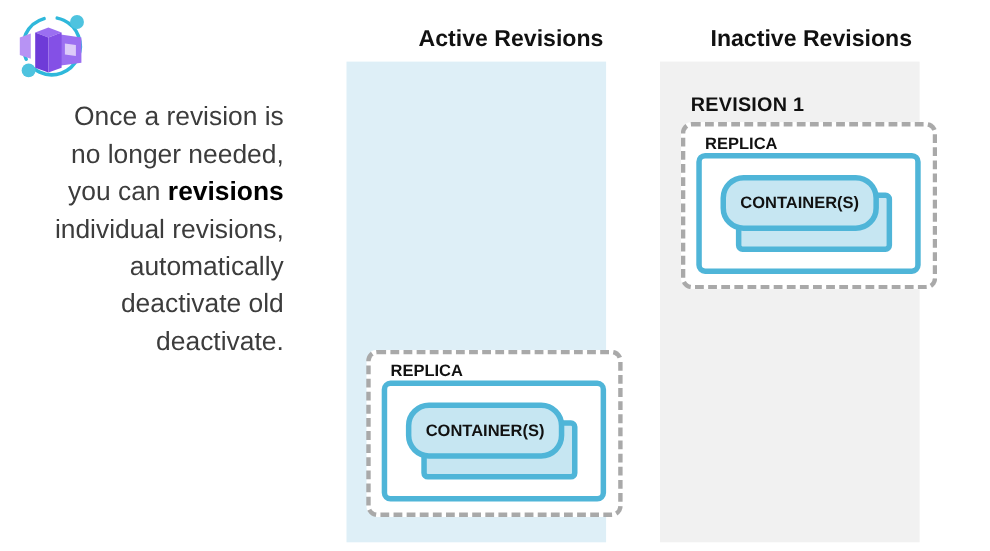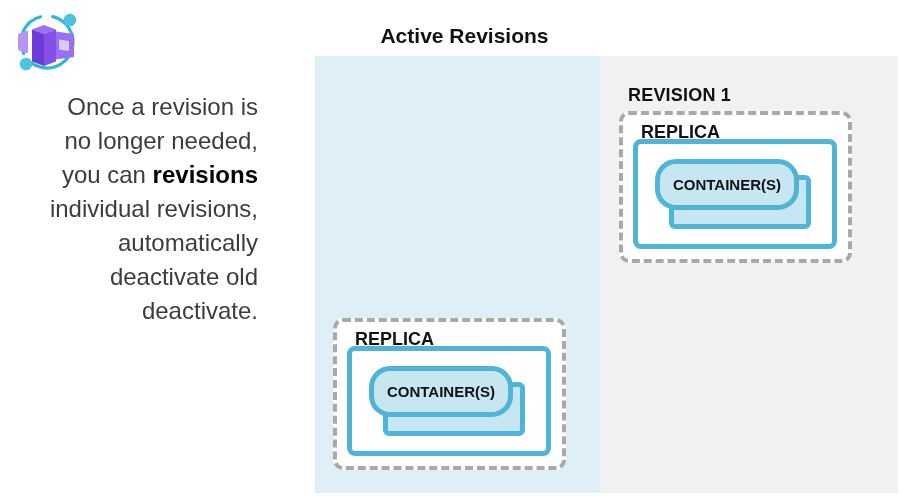--- a/index.html
+++ b/index.html
@@ -22,21 +22,21 @@
 
   
   .col-title {
     position: absolute; top: 24px; width: 275px; text-align: center;
     font-size: 21px; font-weight: 700; color: var(--heading-black, #111);
   }
   .active-title   { left: 327px; }
   .inactive-title { left: 600px; }
 
   
-  .panel { position: absolute; top: 56px; width: 298px; height: 437px; }
+  .panel { position: absolute; top: 56px; width: 236px; height: 437px; }
   .panel-active   { left: 315px; background: var(--active-panel-bg, #DEEFF7); }
   .panel-inactive { left: 600px; background: var(--inactive-panel-bg, #F1F1F1); }
 
   
   .rev-label {
     position: absolute; font-size: 18px; font-weight: 700;
     color: var(--heading-black, #111); letter-spacing: .2px;
   }
   .panel-active   .rev-label { left: 28px; top: 236px; }
   .panel-inactive .rev-label { left: 28px; top: 29px; }
@@ -44,21 +44,21 @@
   .rev-box {
     position: absolute; width: 225px; height: 144px;
     border: 4px dashed var(--dashed-border, #A9A9A9);
     border-radius: 10px; background: #fff;
   }
   .panel-active   .rev-box { left: 18px; top: 262px; }
   .panel-inactive .rev-box { left: 19px; top: 55px; }
 
   .replica-label {
     position: absolute; left: 18px; top: 7px;
-    font-size: 18px; font-weight: 700; color: var(--heading-black, #111);
+    font-size: 15px; font-weight: 700; color: var(--heading-black, #111);
   }
 
   .replica-box {
     position: absolute; left: 10px; top: 24px; width: 194px; height: 100px;
     border: 5px solid var(--box-border-blue, #4FB5D8);
     border-radius: 8px; background: #fff;
   }
 
   .container-shape {
     position: absolute;
@@ -95,20 +95,21 @@
     <div>Once a revision is</div>
     <div>no longer needed,</div>
     <div><span>you can </span><span class="b">revisions</span></div>
     <div>individual revisions,</div>
     <div>automatically</div>
     <div>deactivate old</div>
     <div>deactivate.</div>
   </div>
 
   <div class="col-title active-title">Active Revisions</div>
+  <div class="col-title inactive-title">Inactive Revisions</div>
 
   <div class="panel panel-active">
     <div class="rev-box">
       <div class="replica-label">REPLICA</div>
       <div class="replica-box">
         <div class="container-shape container-back"></div>
         <div class="container-shape container-front">
           <span class="container-label">CONTAINER(S)</span>
         </div>
       </div>

